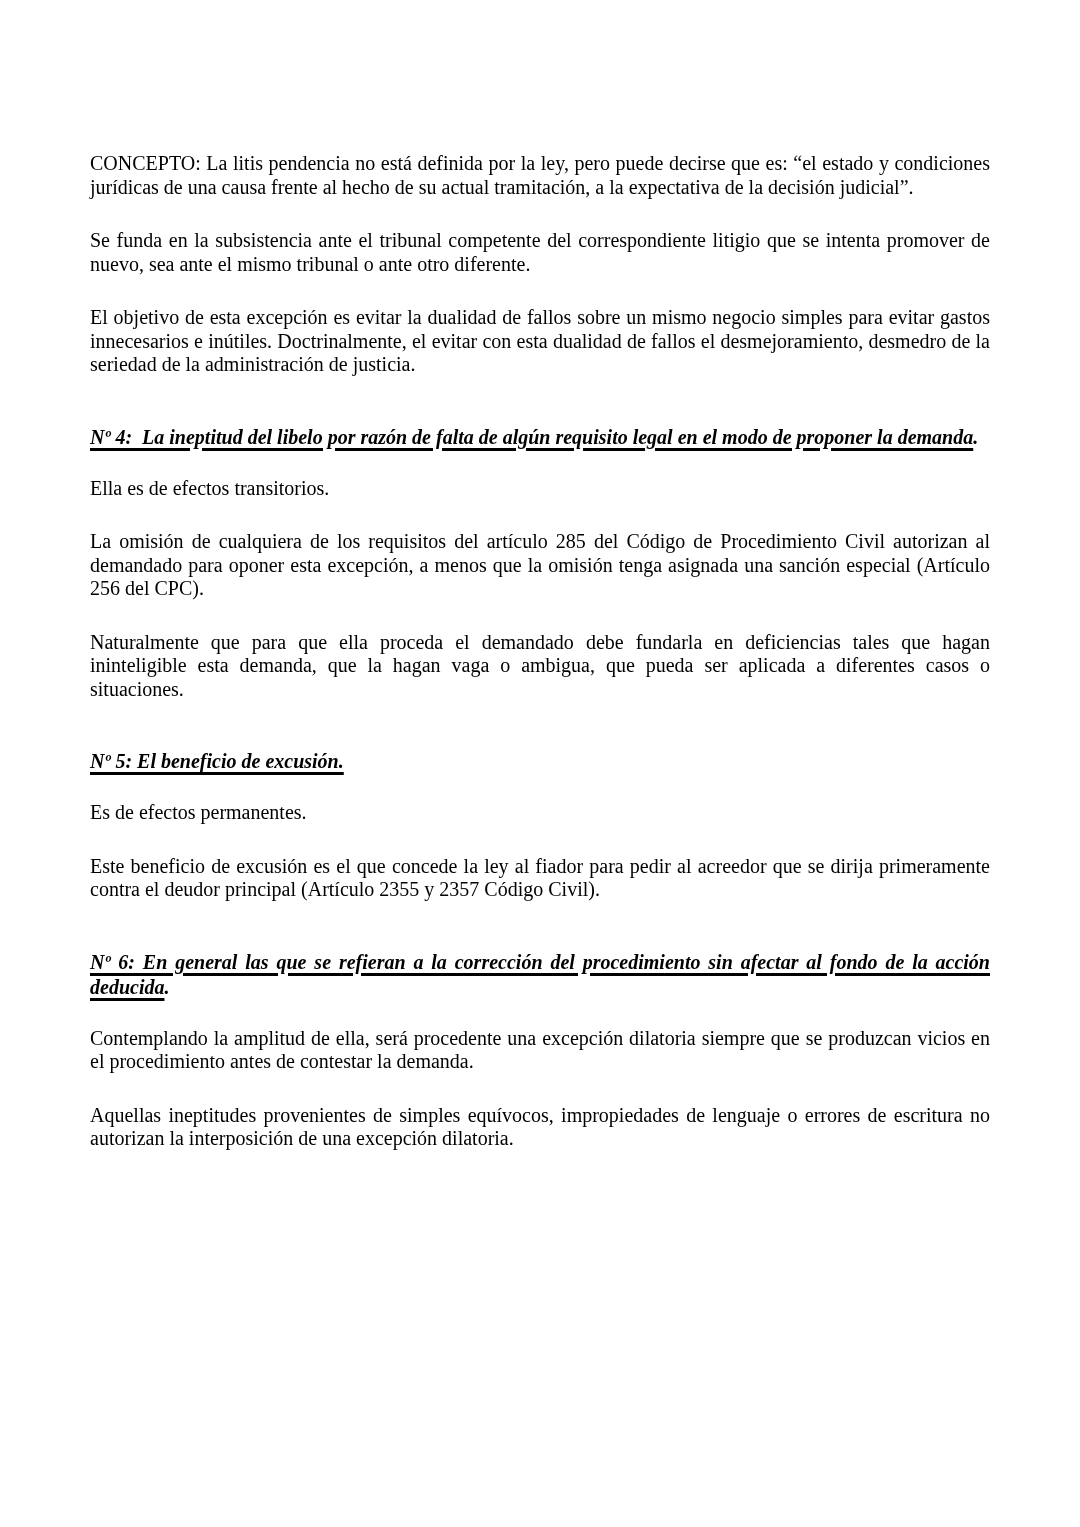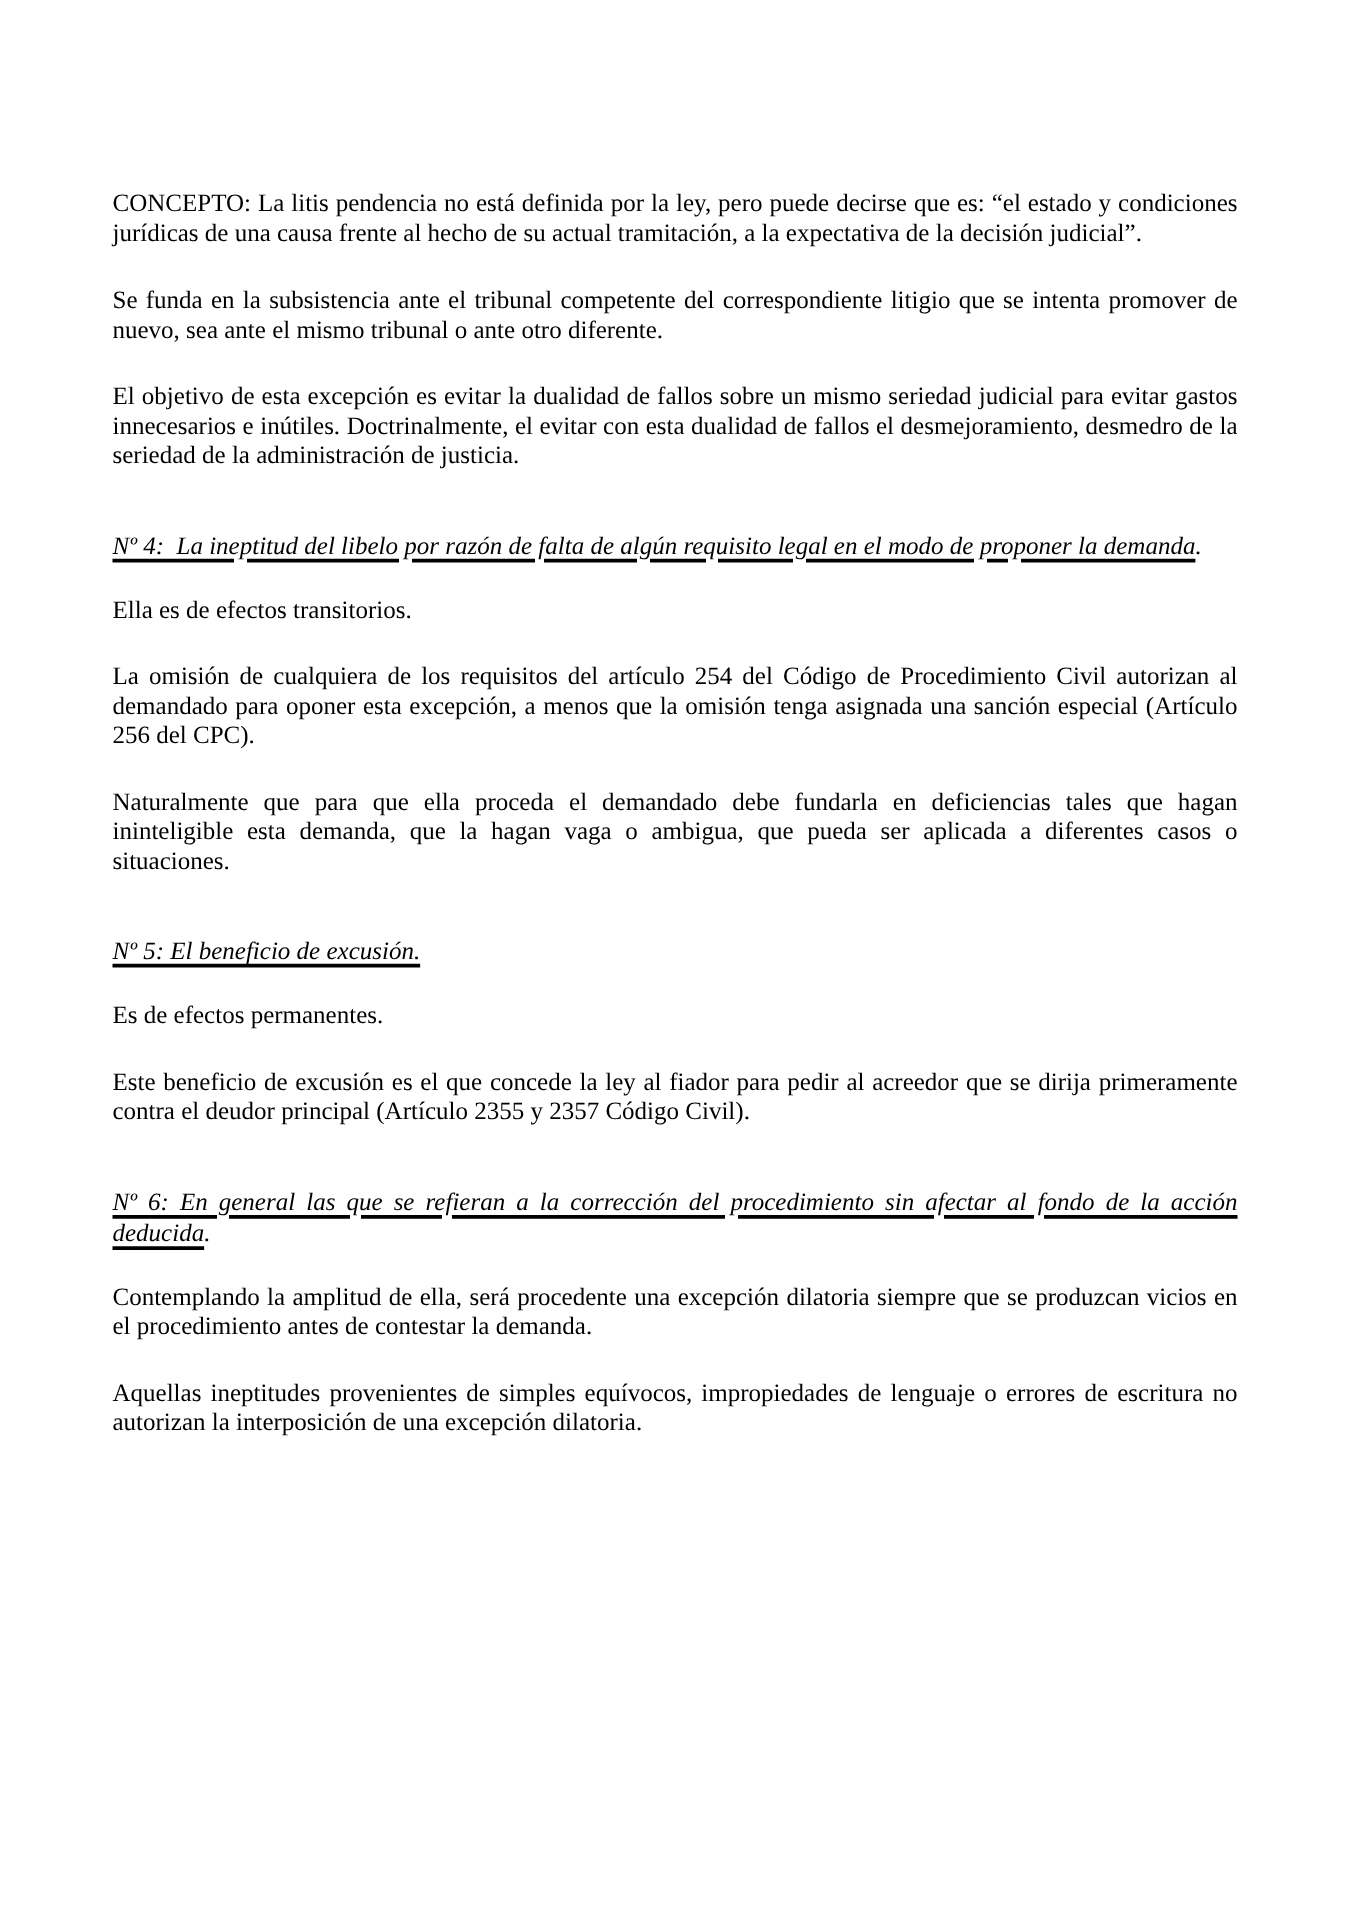--- a/index.html
+++ b/index.html
@@ -25,48 +25,48 @@
   .para {
     margin: 0 0 30px 0;
     text-align: justify;
   }
   .para:last-child {
     margin-bottom: 12px;
   }
   .heading {
     margin: 48px 0 27px 0;
     text-align: justify;
-    font-weight: normal;
+    font-weight: bold;
     font-style: italic;
     font-size: 20px;
     line-height: 25px;
   }
   .heading .u {
     text-decoration: underline;
     text-decoration-thickness: 2.5px;
     text-underline-offset: 4px;
   }
 </style>
 </head>
 <body>
 
 <div class="page">
 
   <p class="para">CONCEPTO: La litis pendencia no está definida por la ley, pero puede decirse que es: “el estado y condiciones jurídicas de una causa frente al hecho de su actual tramitación, a la expectativa de la decisión judicial”.</p>
 
   <p class="para">Se funda en la subsistencia ante el tribunal competente del correspondiente litigio que se intenta promover de nuevo, sea ante el mismo tribunal o ante otro diferente.</p>
 
 
-  <p class="para">El objetivo de esta excepción es evitar la dualidad de fallos sobre un mismo seriedad judicial para evitar gastos innecesarios e inútiles. Doctrinalmente, el evitar con esta dualidad de fallos el desmejoramiento, desmedro de la seriedad de la administración de justicia.</p>
+  <p class="para">El objetivo de esta excepción es evitar la dualidad de fallos sobre un mismo negocio simples para evitar gastos innecesarios e inútiles. Doctrinalmente, el evitar con esta dualidad de fallos el desmejoramiento, desmedro de la seriedad de la administración de justicia.</p>
 
   <h2 class="heading"><span class="u">Nº 4:&nbsp; La ineptitud del libelo por razón de falta de algún requisito legal en el modo de proponer la demanda</span><span>.</span></h2>
 
   <p class="para">Ella es de efectos transitorios.</p>
 
-  <p class="para">La omisión de cualquiera de los requisitos del artículo 254 del Código de Procedimiento Civil autorizan al demandado para oponer esta excepción, a menos que la omisión tenga asignada una sanción especial (Artículo 256 del CPC).</p>
+  <p class="para">La omisión de cualquiera de los requisitos del artículo 285 del Código de Procedimiento Civil autorizan al demandado para oponer esta excepción, a menos que la omisión tenga asignada una sanción especial (Artículo 256 del CPC).</p>
 
   <p class="para">Naturalmente que para que ella proceda el demandado debe fundarla en deficiencias tales que hagan ininteligible esta demanda, que la hagan vaga o ambigua, que pueda ser aplicada a diferentes casos o situaciones.</p>
 
   <h2 class="heading"><span class="u">Nº 5: El beneficio de excusión.</span><span></span></h2>
 
   <p class="para">Es de efectos permanentes.</p>
 
   <p class="para">Este beneficio de excusión es el que concede la ley al fiador para pedir al acreedor que se dirija primeramente contra el deudor principal (Artículo 2355 y 2357 Código Civil).</p>
 
   <h2 class="heading"><span class="u">Nº 6: En general las que se refieran a la corrección del procedimiento sin afectar al fondo de la acción deducida</span><span>.</span></h2>

